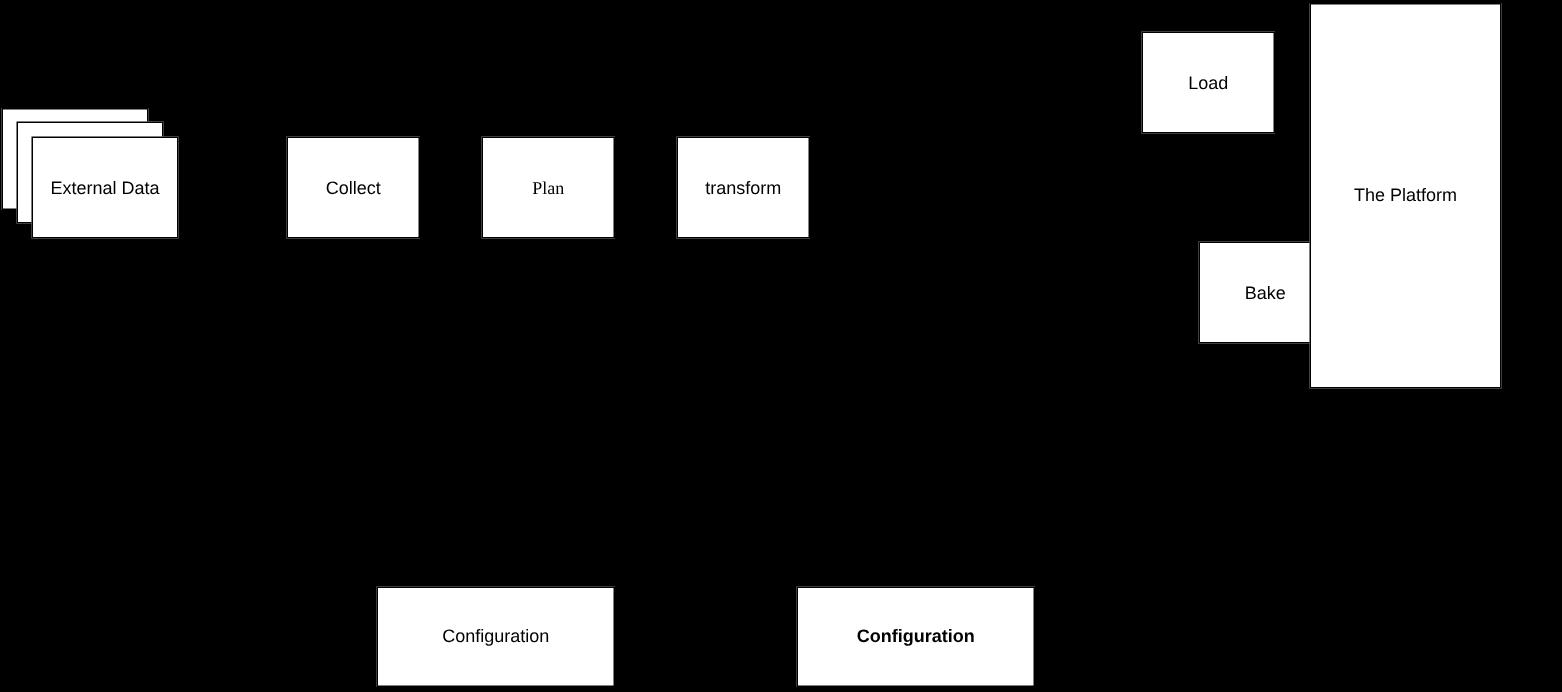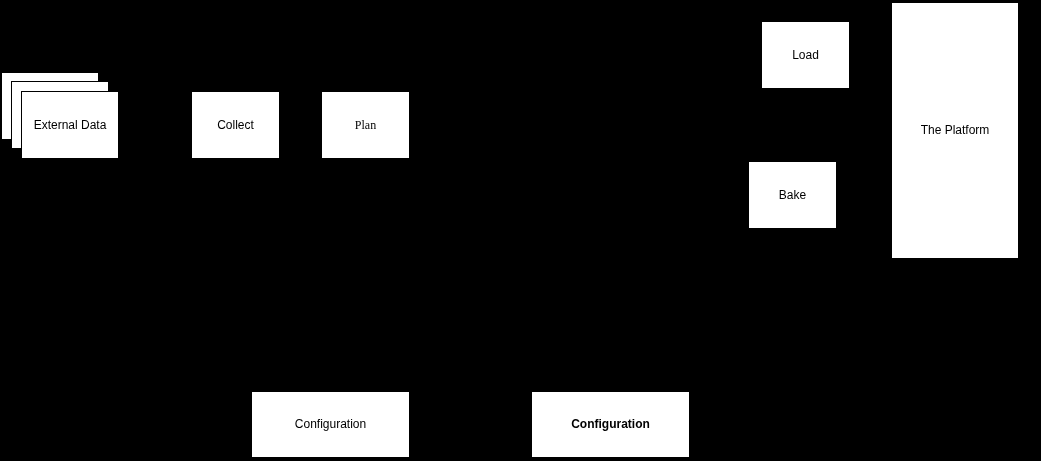--- a/index.html
+++ b/index.html
@@ -34,22 +34,22 @@
   }
   
   .sheet-back   { left: 1px;   top: 72px;  width: 98px;  height: 68px; }
   .sheet-mid    { left: 11px;  top: 81px;  width: 98px;  height: 68px; }
   .sheet-front  { left: 21px;  top: 91px;  width: 98px;  height: 68px; }
   .n-collect    { left: 191px; top: 91px;  width: 89px;  height: 68px; }
   .n-plan       { left: 321px; top: 91px;  width: 89px;  height: 68px; font-family: Liberation Serif, serif; }
   .n-transform  { left: 451px; top: 91px;  width: 89px;  height: 68px; }
   .n-assemble   { left: 581px; top: 91px;  width: 89px;  height: 68px; }
   .n-load       { left: 761px; top: 21px;  width: 89px;  height: 68px; }
-  .n-bake       { left: 748px; top: 161px; width: 89px;  height: 68px; }
-  .n-platform   { left: 891px; top: 2px;   width: 128px; height: 257px; }
+  .n-bake       { left: 799px; top: 161px; width: 89px;  height: 68px; }
+  .n-platform   { left: 873px; top: 2px;   width: 128px; height: 257px; }
   .n-spec       { left: 251px; top: 391px; width: 159px; height: 67px; }
   .n-config     { left: 531px; top: 391px; width: 159px; height: 67px; font-weight: bold; }
 </style>
 </head>
 <body>
 
 <div id="canvas">
 
   <div class="node sheet-back"></div>
   <div class="node sheet-mid"></div>
@@ -58,20 +58,23 @@
   </div>
 
   <div class="node sheet-front">
     <span class="label">External Data</span>
   </div>
 
   <div class="node n-plan">
     <span class="label">Plan</span>
   </div>
 
+  <div class="node n-transform">
+    <span class="label">transform</span>
+  </div>
 
 
   <div class="node n-load">
     <span class="label">Load</span>
   </div>
 
   <div class="node n-bake">
     <span class="label">Bake</span>
   </div>
 

